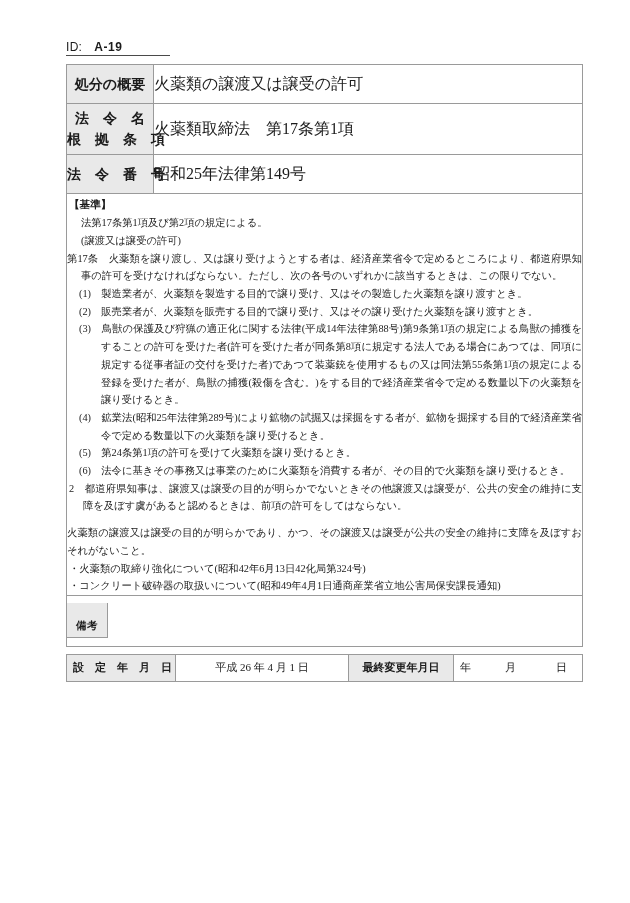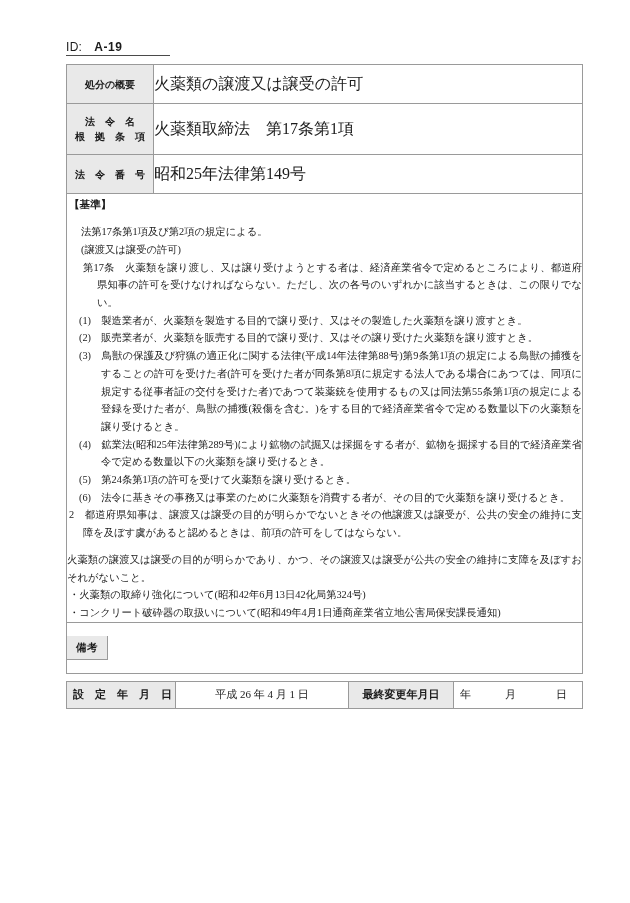--- a/index.html
+++ b/index.html
@@ -48,21 +48,21 @@
     border: 1px solid #9a9a9a;
     vertical-align: middle;
     padding: 0;
   }
   .lbl {
     width: 86px;
     background: #e9e9e9;
     text-align: center;
     font-family: "Liberation Sans", sans-serif;
     font-weight: 700;
-    font-size: 10px;
+    font-size: 14px;
     line-height: 1.5;
     padding: 9px 4px;
     white-space: nowrap;
   }
   .val {
     padding: 9px 10px;
     font-size: 16px;
     line-height: 1.55;
   }
   .row-outline td { height: 38px; }
@@ -73,32 +73,31 @@
     padding: 8px 12px 14px 10px;
     font-size: 10.3px;
     line-height: 1.72;
     text-align: justify;
     text-justify: inter-ideograph;
   }
   .kijun-head {
     font-family: "Liberation Sans", sans-serif;
     font-weight: 700;
     font-size: 10.6px;
-    margin: 1px 0 10px 2px;
+    margin: 1px 0 1px 2px;
   }
   .ind1 { margin-left: 14px; }
   .hang {
     padding-left: 22px;
     text-indent: -22px;
     margin-left: 12px;
   }
   .art-body {
     padding-left: 14px;
     text-indent: -14px;
-    margin-left: 16px;
   }
   .para2 {
     padding-left: 14px;
     text-indent: -14px;
     margin-left: 2px;
   }
   .bullet {
     padding-left: 11px;
     text-indent: -11px;
     margin-left: 2px;
@@ -118,21 +117,21 @@
   }
   .remarks-tag {
     display: inline-block;
     border: 1px solid #9a9a9a;
     border-top: 0;
     border-left: 0;
     background: #e9e9e9;
     font-family: "Liberation Sans", sans-serif;
     font-weight: 700;
     font-size: 10.5px;
-    padding: 5px 9px 4px 9px;
+    padding: 16px 9px 4px 9px;
     letter-spacing: .5px;
   }
 
   
   table.footer {
     width: 517px;
     border-collapse: collapse;
     table-layout: fixed;
     margin-top: 7px;
   }

